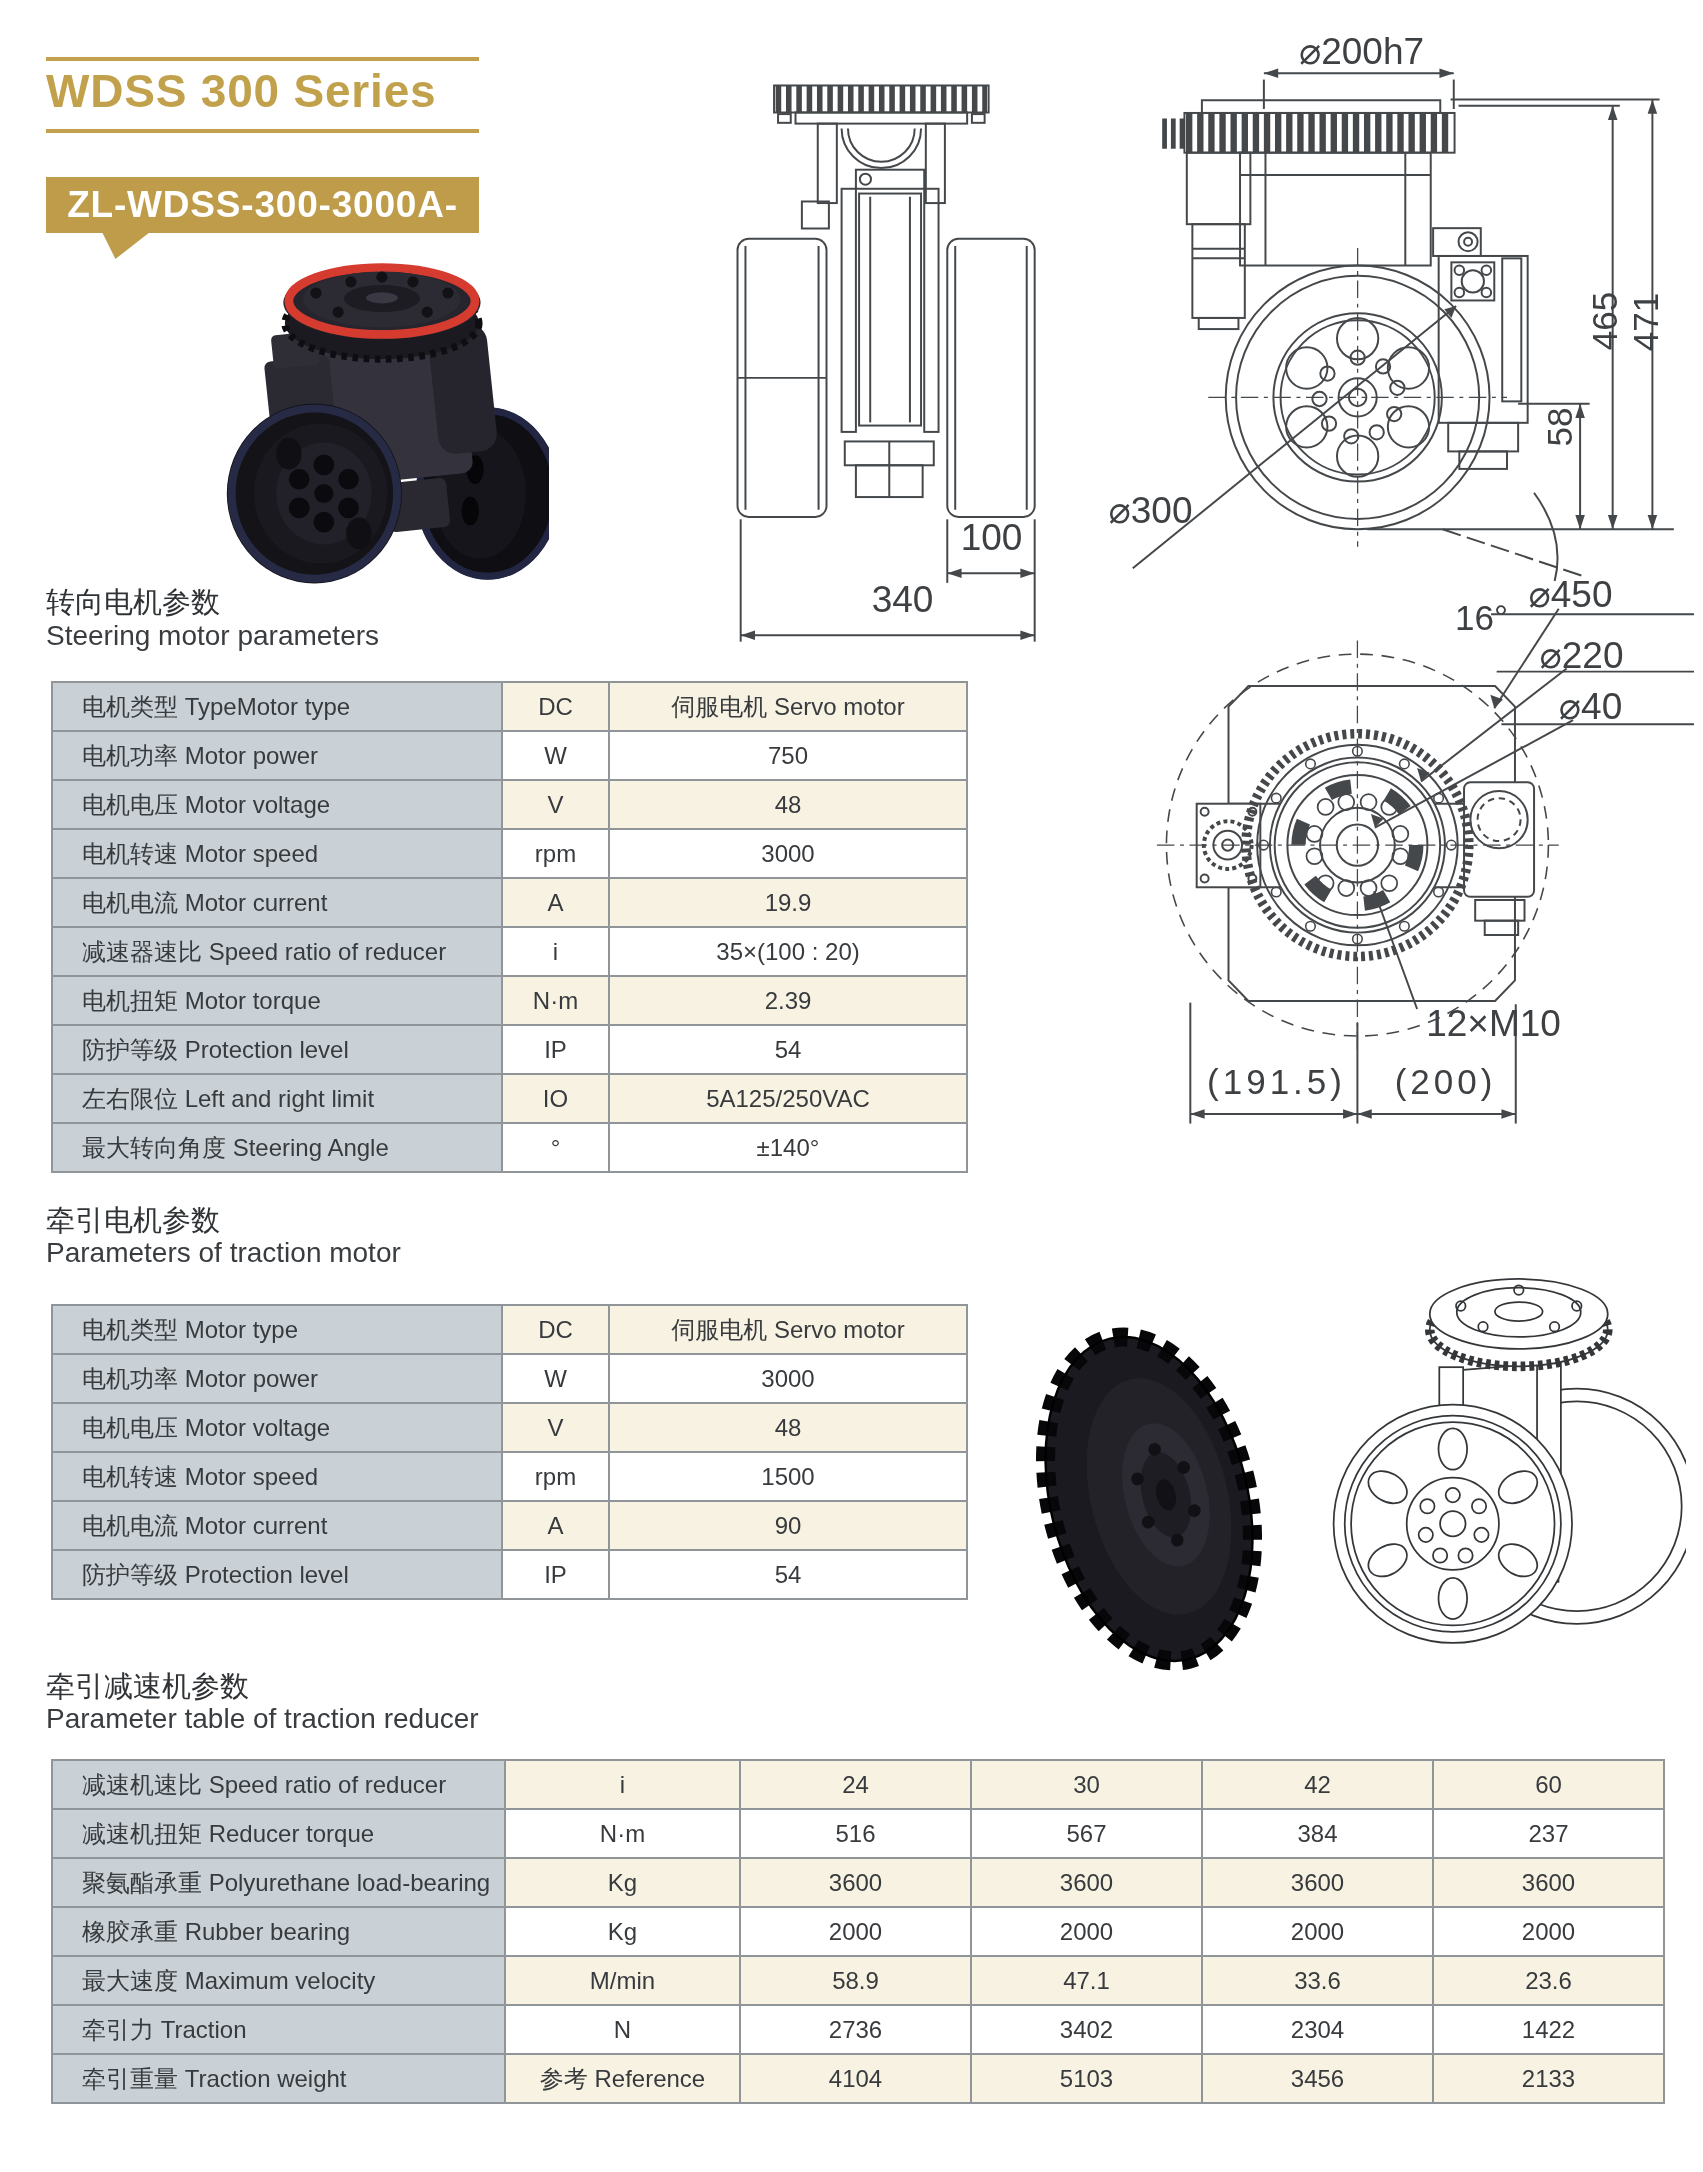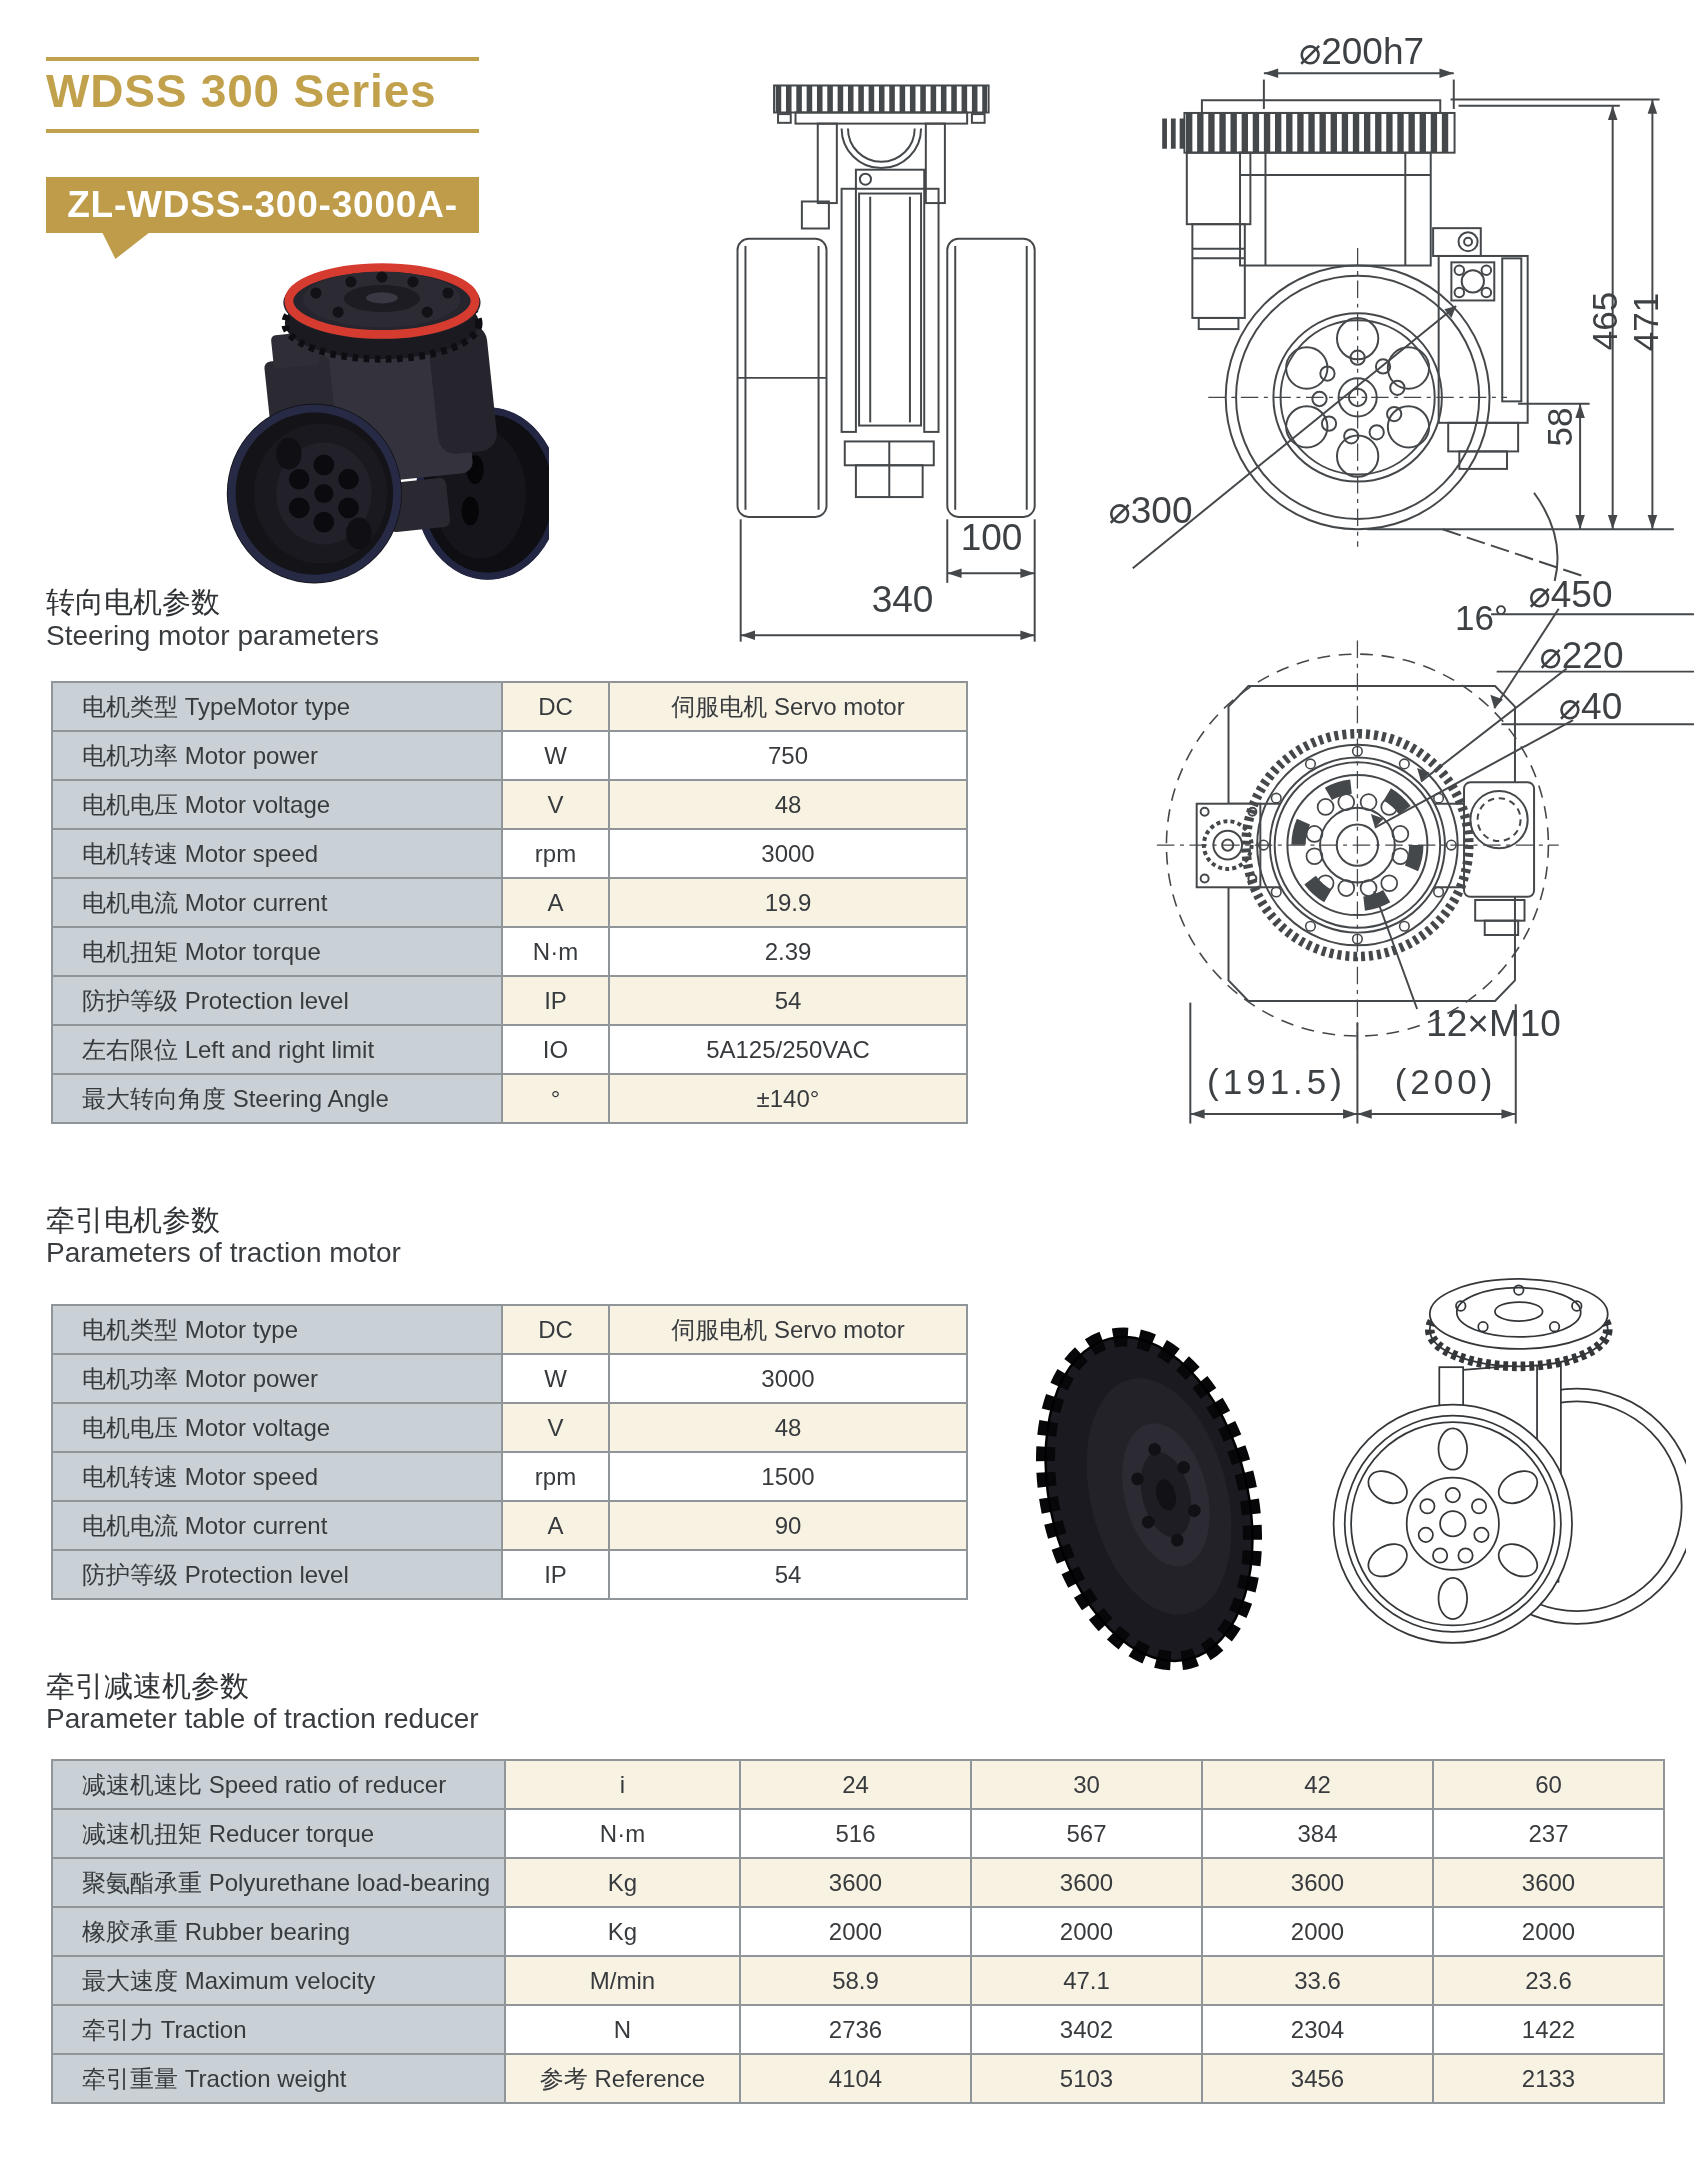--- a/index.html
+++ b/index.html
@@ -351,20 +351,25 @@
           <td class="lbl">电机转速 Motor speed</td>
           <td class="ctr">rpm</td>
           <td class="ctr">3000</td>
         </tr>
       <tr>
           <td class="lbl">电机电流 Motor current</td>
           <td class="ctr">A</td>
           <td class="ctr">19.9</td>
         </tr>
       <tr>
+          <td class="lbl">减速器速比 Speed ratio of reducer</td>
+          <td class="ctr">i</td>
+          <td class="ctr">35×(100 : 20)</td>
+        </tr>
+      <tr>
           <td class="lbl">电机扭矩 Motor torque</td>
           <td class="ctr">N·m</td>
           <td class="ctr">2.39</td>
         </tr>
       <tr>
           <td class="lbl">防护等级 Protection level</td>
           <td class="ctr">IP</td>
           <td class="ctr">54</td>
         </tr>
       <tr>

